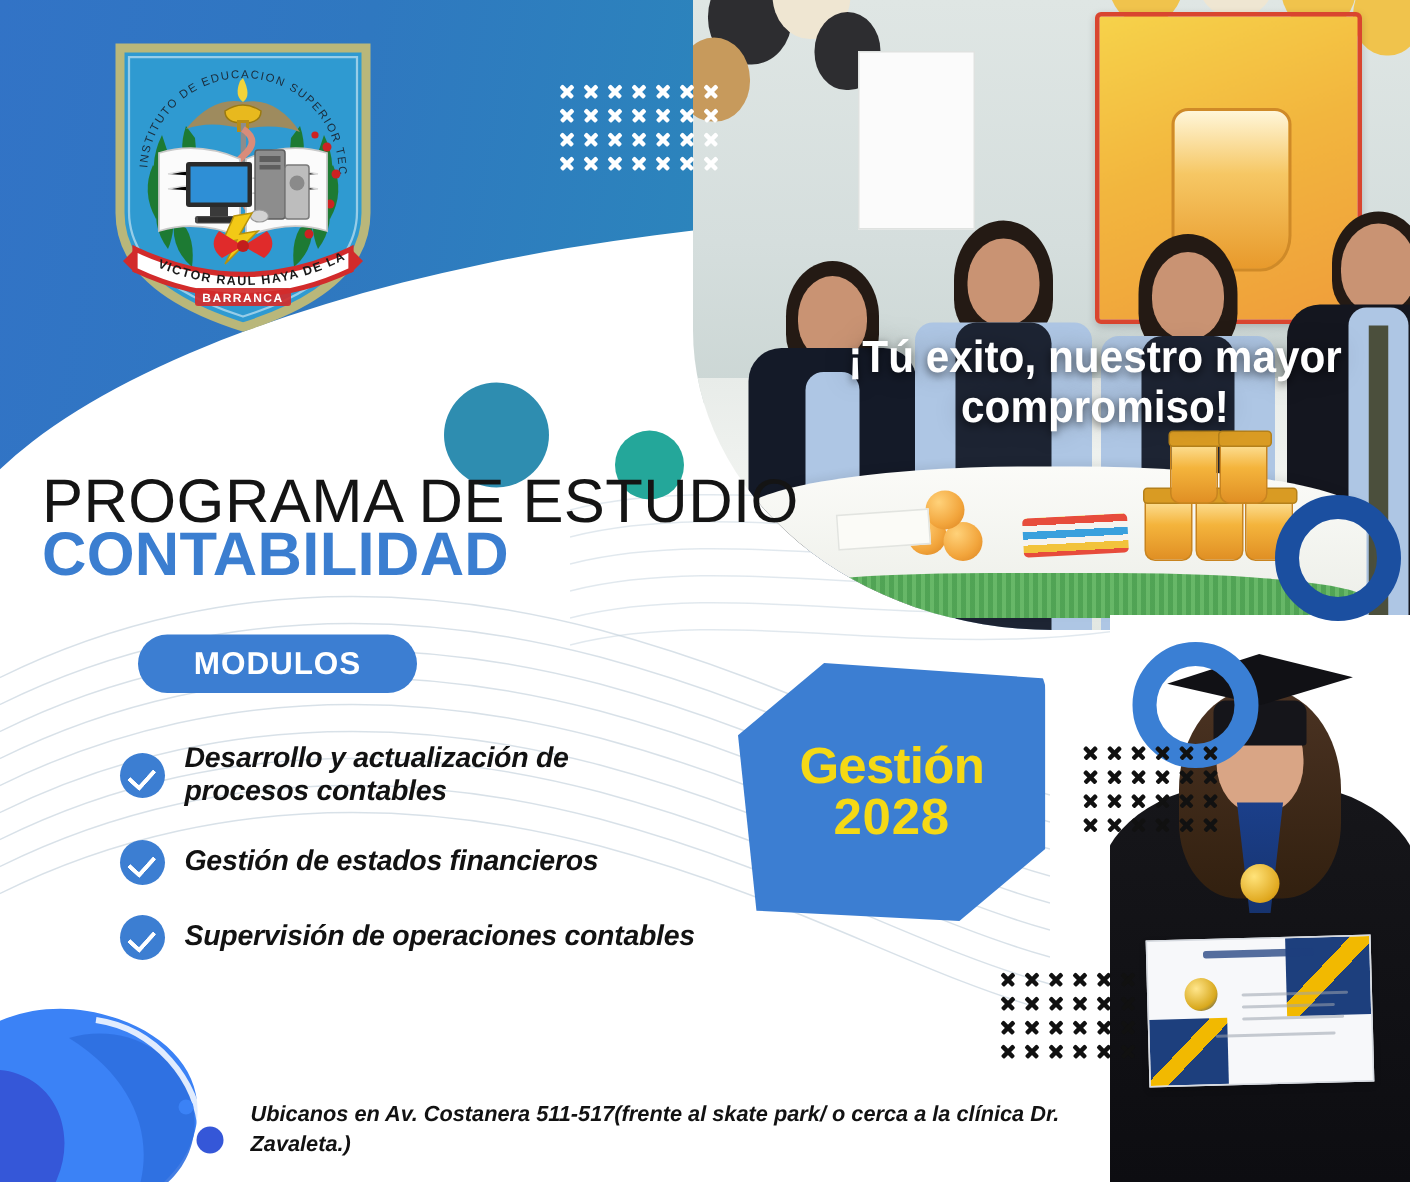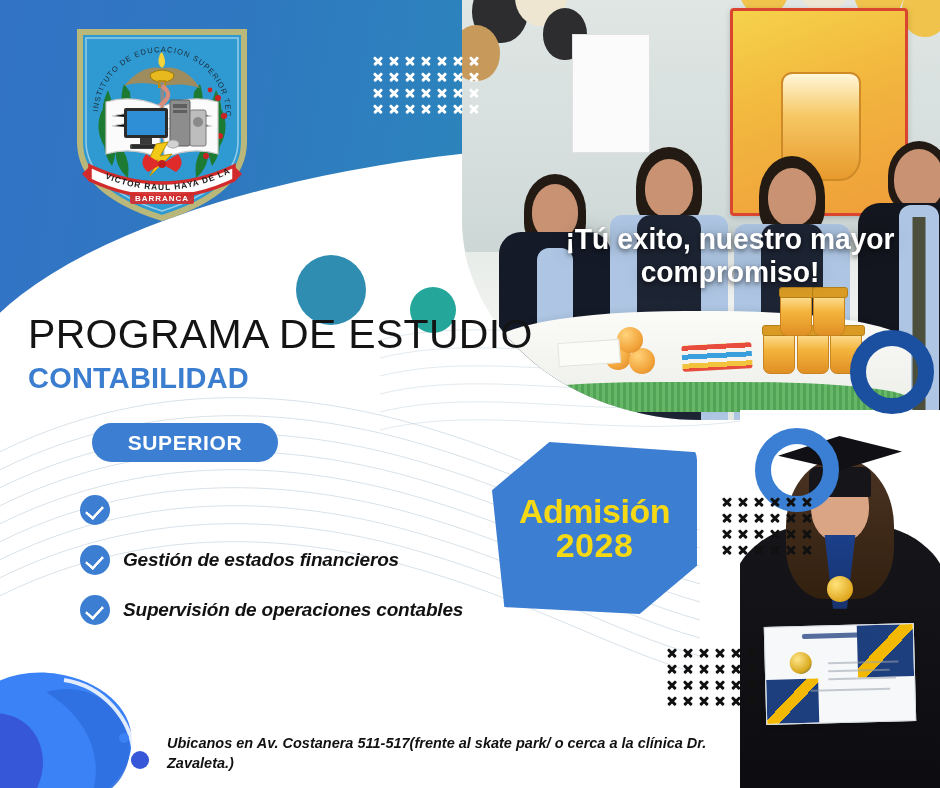--- a/index.html
+++ b/index.html
@@ -142,22 +142,22 @@
   
   .crest{position:absolute;left:72px;top:24px;width:180px;height:200px;}
 
   
   .title-main{
     position:absolute;left:28px;top:311px;
     font-size:41px;letter-spacing:.3px;color:#141414;
     font-weight:400;white-space:nowrap;
   }
   .title-sub{
-    position:absolute;left:28px;top:362px;
-    font-size:29px;font-weight:bold;color:#3b7ed0;
+    position:absolute;left:28px;top:346px;
+    font-size:41px;font-weight:bold;color:#3b7ed0;
     letter-spacing:.2px;white-space:nowrap;
   }
   .pill{
     position:absolute;display:flex;align-items:center;justify-content:center;
     background:#3c7ed2;color:#fff;border-radius:28px;
     font-weight:bold;letter-spacing:.6px;
   }
   .pill-modulos{left:92px;top:423px;width:186px;height:39px;font-size:21px;}
   .pill-info{left:180px;top:688px;width:166px;height:32px;font-size:16px;}
 
@@ -519,38 +519,39 @@
       <circle cx="90" cy="140" r="4" fill="#c21d1d"></circle>
     </g>
 
     <rect x="58" y="168" width="64" height="12" rx="2" fill="#d22b2b" opacity=".92"></rect>
     <text x="90" y="177" font-size="8" fill="#ffffff" font-weight="bold" text-anchor="middle" font-family="'Liberation Sans',sans-serif" letter-spacing="1">BARRANCA</text>
   </svg>
 
   <div class="title-main">PROGRAMA DE ESTUDIO</div>
   <div class="title-sub">CONTABILIDAD</div>
 
-  <div class="pill pill-modulos">SUPERIOR</div>
+  <div class="pill pill-modulos">MODULOS</div>
 
   <div class="mod-list">
     <div class="mod-item">
       <span class="check"></span>
+      <span class="mod-text" style="max-width:330px;">Desarrollo y actualización de procesos contables</span>
     </div>
     <div class="mod-item">
       <span class="check"></span>
       <span class="mod-text">Gestión de estados financieros</span>
     </div>
     <div class="mod-item">
       <span class="check"></span>
       <span class="mod-text">Supervisión de operaciones contables</span>
     </div>
   </div>
 
   <div class="hexagon">
     <div class="hex-text">
-      <span class="hex-l1">Admisión</span>
+      <span class="hex-l1">Gestión</span>
       <span class="hex-l2">2028</span>
     </div>
   </div>
 
   <div class="address">Ubicanos en Av. Costanera 511-517(frente al skate park/ o cerca a la clínica Dr. Zavaleta.)</div>
 
 </div>
 
 </body></html>

